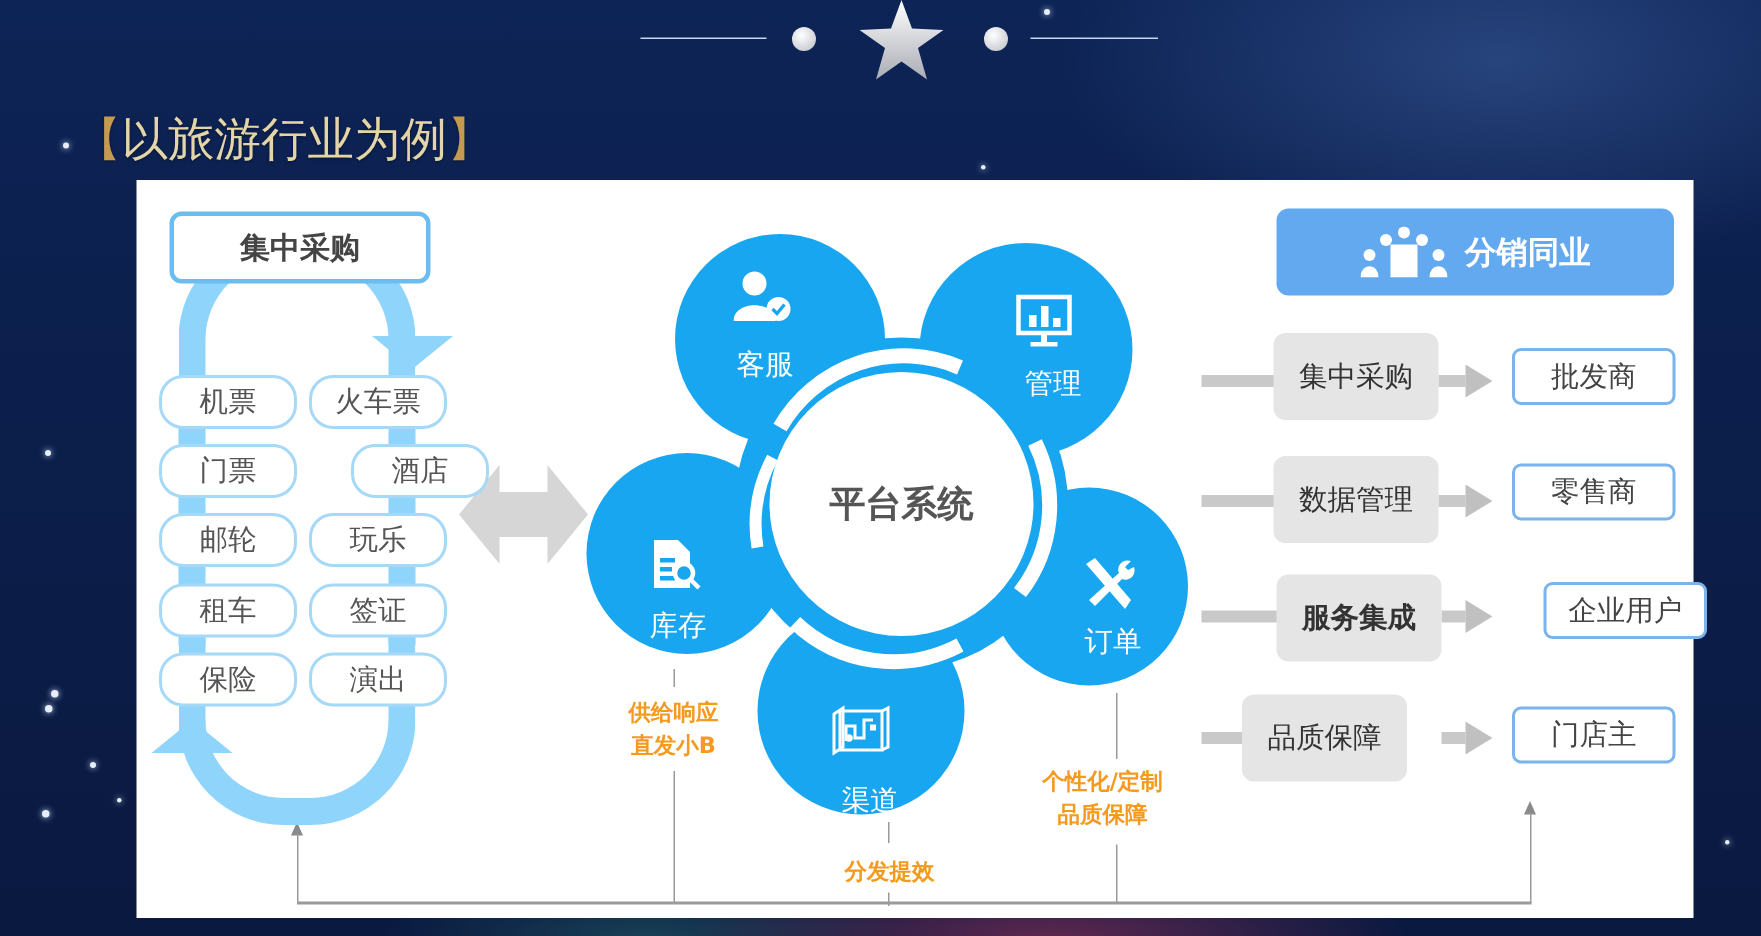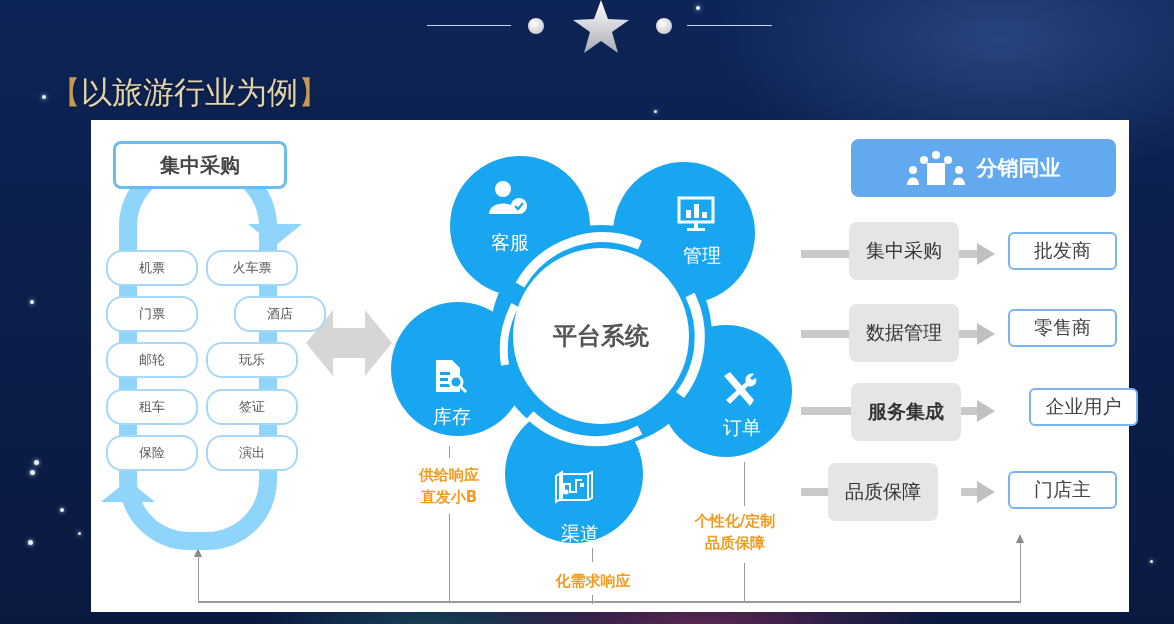--- a/index.html
+++ b/index.html
@@ -32,21 +32,21 @@
     border-radius:8px; background:#fff; font-size:20px; font-weight:bold; color:#444; display:flex;
     align-items:center; justify-content:center; z-index:3; }
   .loop-arc { position:absolute; border:18px solid #8fd4fb; z-index:1; }
   .arc-top { left:119px; top:156px; width:158px; height:120px; border-bottom:none; border-radius:70px 70px 0 0; }
   .arc-bottom { left:119px; top:420px; width:158px; height:130px; border-top:none; border-radius:0 0 70px 70px; }
   .arrow-down { position:absolute; left:248px; top:224px; width:0; height:0;
     border-left:27px solid transparent; border-right:27px solid transparent; border-top:22px solid #8fd4fb; z-index:2; }
   .arrow-up { position:absolute; left:101px; top:480px; width:0; height:0;
     border-left:27px solid transparent; border-right:27px solid transparent; border-bottom:22px solid #8fd4fb; z-index:2; }
   .supply-item { position:absolute; width:92px; height:36px; border:2px solid #a6d8f8; border-radius:16px;
-    background:#fff; font-size:13px; color:#555; display:flex; align-items:center; justify-content:center; z-index:3; }
+    background:#fff; font-size:19px; color:#555; display:flex; align-items:center; justify-content:center; z-index:3; }
 
   .bi-arrow { position:absolute; left:306px; top:310px; width:86px; height:66px; }
 
   
   .petal { position:absolute; border-radius:50%; background:#18a6f0; }
   .petal-label { position:absolute; color:#fff; font-size:19px; text-align:center; width:80px; z-index:6; }
   .petal-icon { position:absolute; z-index:6; }
   .core-ring { position:absolute; left:513px; top:248px; width:176px; height:176px; border-radius:50%; background:#fff; z-index:4; }
   .core { position:absolute; left:532px; top:267px; width:138px; height:138px; border-radius:50%; background:#fff; z-index:5;
     display:flex; align-items:center; justify-content:center; font-size:24px; font-weight:bold; color:#555; }
@@ -198,21 +198,21 @@
 <div class="vline" style="left:198px;top:556px;height:46px;"></div>
 <div class="up-arrow-s" style="left:194px;top:548px;"></div>
 <div class="vline" style="left:1020px;top:542px;height:60px;"></div>
 <div class="up-arrow-s" style="left:1016px;top:534px;"></div>
 <div class="hline" style="left:198px;top:601px;width:823px;"></div>
 
 <div class="note" style="left:406px;top:464px;width:86px;">
   <div>供给响应</div>
   <div>直发小B</div>
 </div>
-<div class="note" style="left:552px;top:570px;width:82px;">化需求响应</div>
+<div class="note" style="left:552px;top:570px;width:82px;">分发提效</div>
 <div class="note" style="left:680px;top:510px;width:110px;">
   <div>个性化/定制</div>
   <div>品质保障</div>
 </div>
 
 <div class="dist-header">
   <svg width="58" height="34" viewBox="0 0 58 34">
     <circle cx="29" cy="4" r="4" fill="#fff"></circle>
     <circle cx="17" cy="9" r="4" fill="#fff"></circle>
     <circle cx="41" cy="9" r="4" fill="#fff"></circle>

